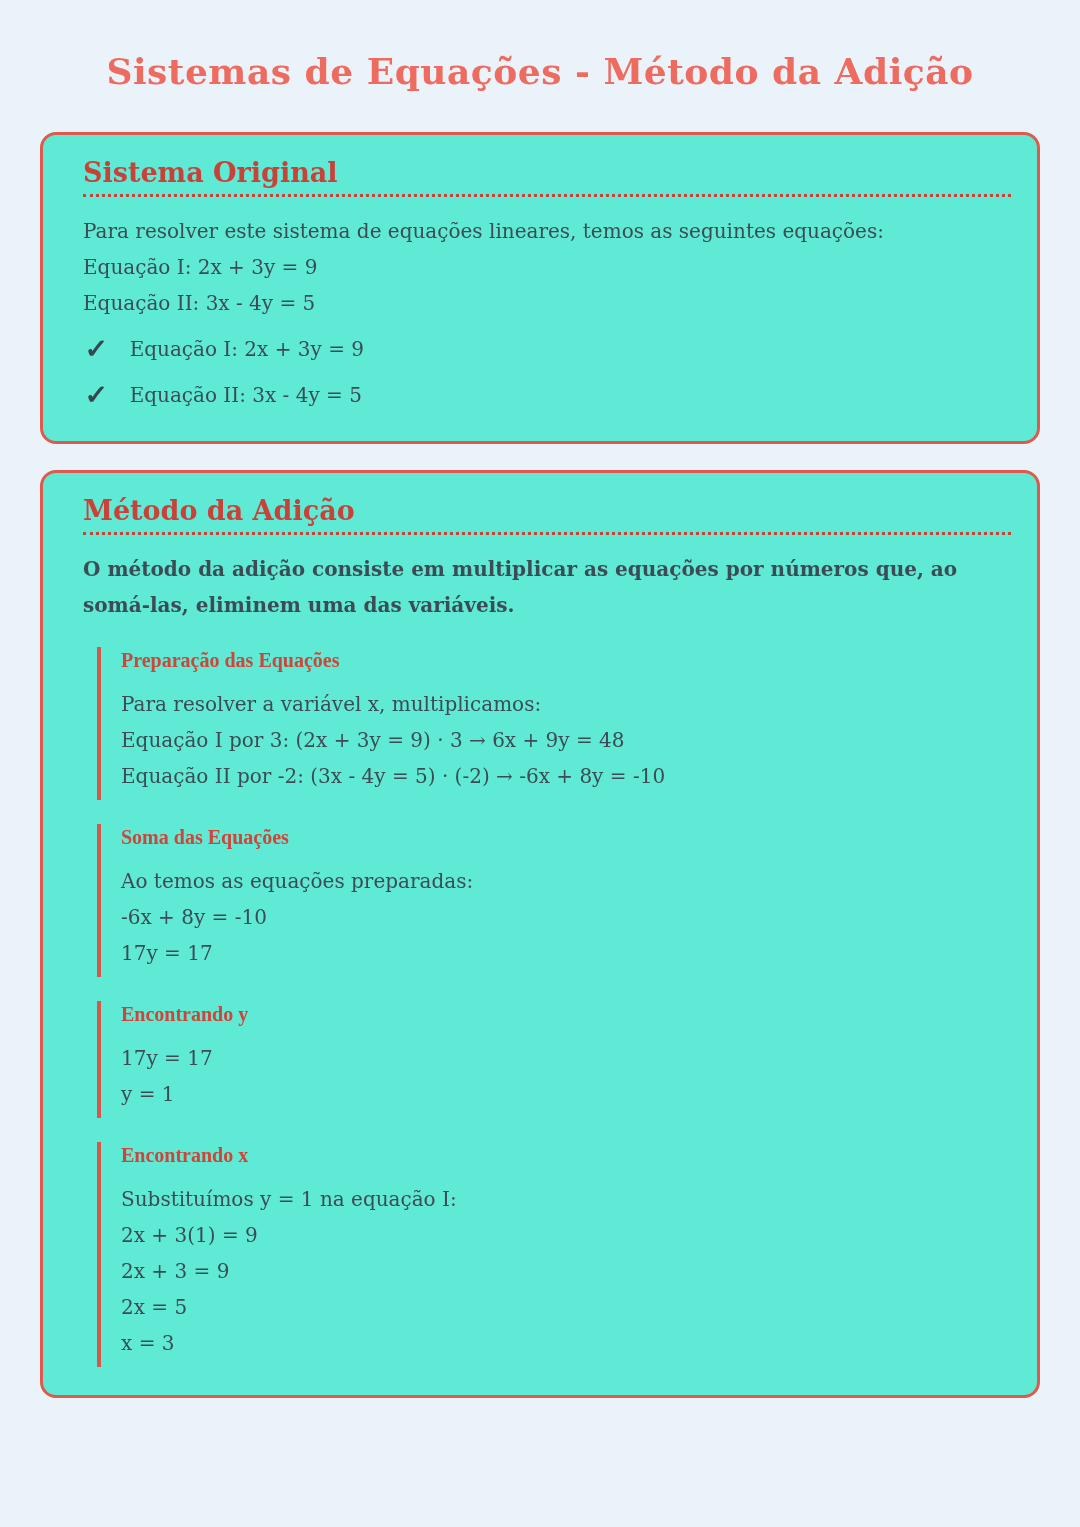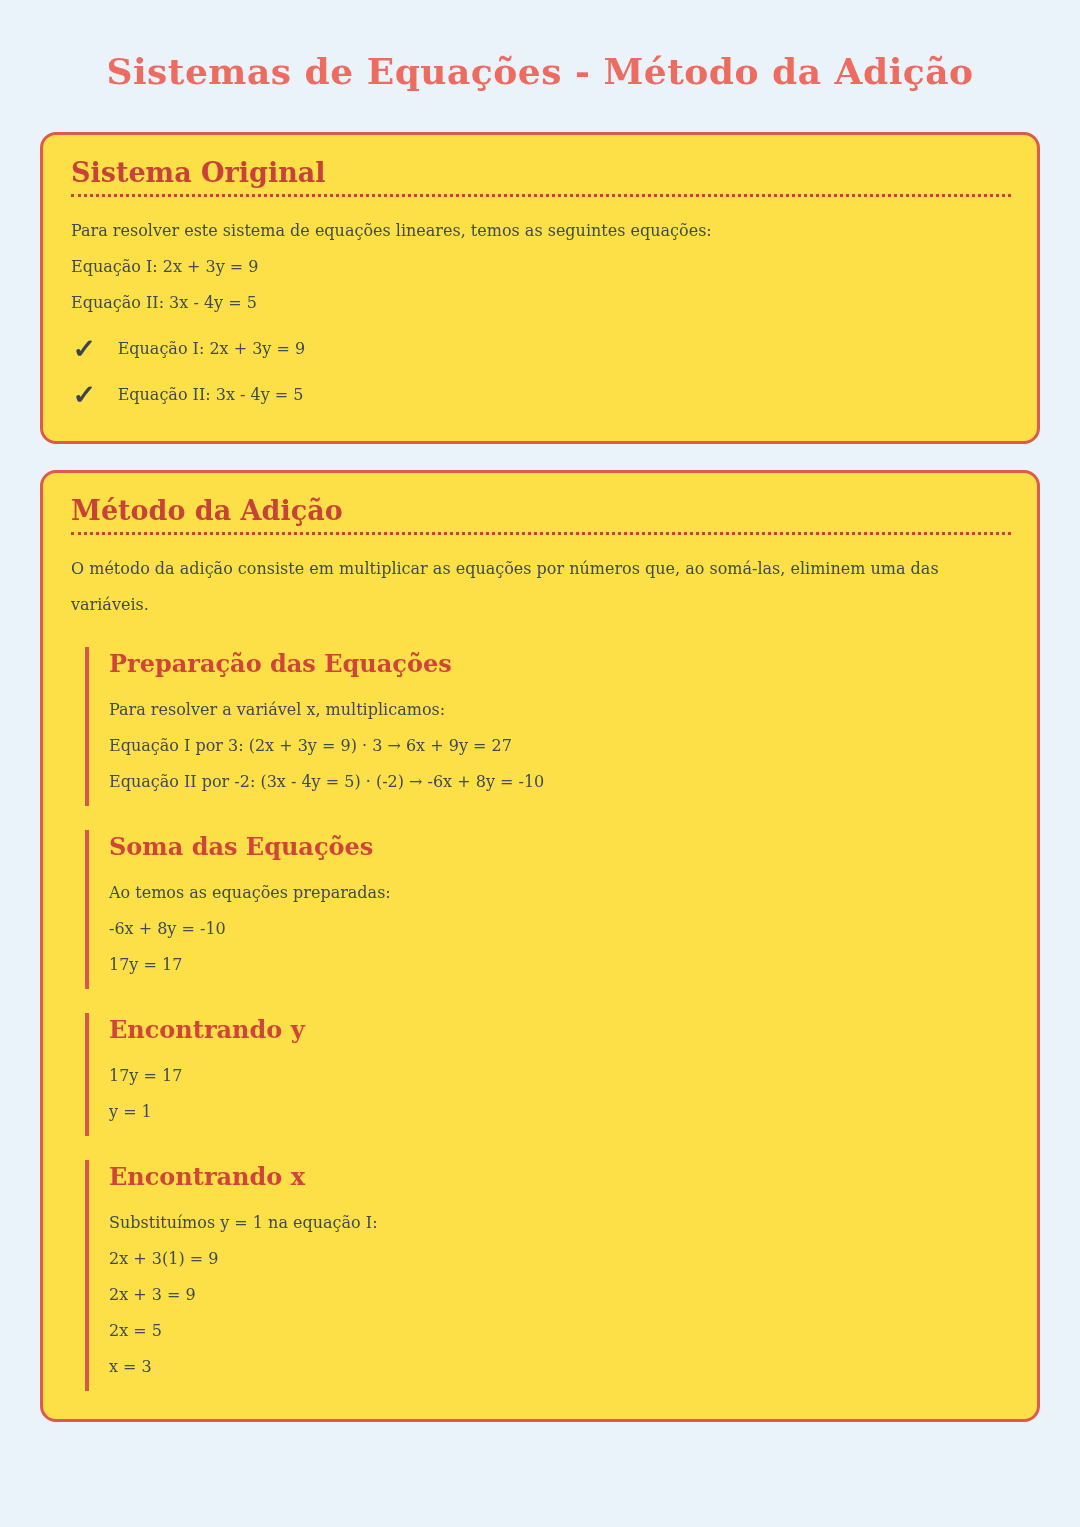--- a/index.html
+++ b/index.html
@@ -18,37 +18,37 @@
     text-align: center;
     color: #EE6B60;
     font-size: 36px;
     font-weight: bold;
     letter-spacing: 0.5px;
     margin-bottom: 40px;
   }
   .card {
     border: 3px solid #DD5A4C;
     border-radius: 16px;
-    padding: 16px 26px 28px 28px;
+    padding: 16px 26px 28px 40px;
     margin-bottom: 26px;
-    background: #fde047;
+    background: #5eead4;
   }
   .card-heading {
     color: #C8423A;
     font-size: 27px;
     font-weight: bold;
     margin: 6px 0 6px 0;
   }
   .dotted-divider {
     border-bottom: 3px dotted #C8423A;
     margin-bottom: 16px;
   }
   .body-line {
     color: #3D4B55;
-    font-size: 16px;
+    font-size: 20px;
     line-height: 36px;
   }
   .check-item {
     display: flex;
     align-items: center;
     gap: 22px;
     margin-top: 10px;
     margin-left: 2px;
   }
   .check-mark {
@@ -60,25 +60,26 @@
   }
   .check-item:first-of-type { margin-top: 16px; }
   .subsection {
     border-left: 4px solid #D8574A;
     padding: 2px 0 6px 20px;
     margin-left: 14px;
     margin-top: 24px;
   }
   .subsection-heading {
     color: #D04439;
-    font-size: 24px;
+    font-size: 20px;
     font-weight: bold;
     margin-bottom: 14px;
+    font-family: Liberation Serif, serif;
   }
-  .para { max-width: 960px; }
+  .para { max-width: 960px; font-weight: bold; }
 </style>
 </head>
 <body>
 
 <main class="page">
 
   <h1 class="page-title">Sistemas de Equações - Método da Adição</h1>
 
   <section class="card">
     <h2 class="card-heading">Sistema Original</h2>
@@ -100,21 +101,21 @@
 
   <section class="card">
     <h2 class="card-heading">Método da Adição</h2>
     <div class="dotted-divider"></div>
 
     <p class="body-line para">O método da adição consiste em multiplicar as equações por números que, ao somá-las, eliminem uma das variáveis.</p>
 
     <div class="subsection">
       <h3 class="subsection-heading">Preparação das Equações</h3>
       <p class="body-line">Para resolver a variável x, multiplicamos:</p>
-      <p class="body-line">Equação I por 3: (2x + 3y = 9) · 3 → 6x + 9y = 27</p>
+      <p class="body-line">Equação I por 3: (2x + 3y = 9) · 3 → 6x + 9y = 48</p>
       <p class="body-line">Equação II por -2: (3x - 4y = 5) · (-2) → -6x + 8y = -10</p>
     </div>
 
     <div class="subsection">
       <h3 class="subsection-heading">Soma das Equações</h3>
       <p class="body-line">Ao temos as equações preparadas:</p>
       <p class="body-line">-6x + 8y = -10</p>
       <p class="body-line">17y = 17</p>
     </div>
 

